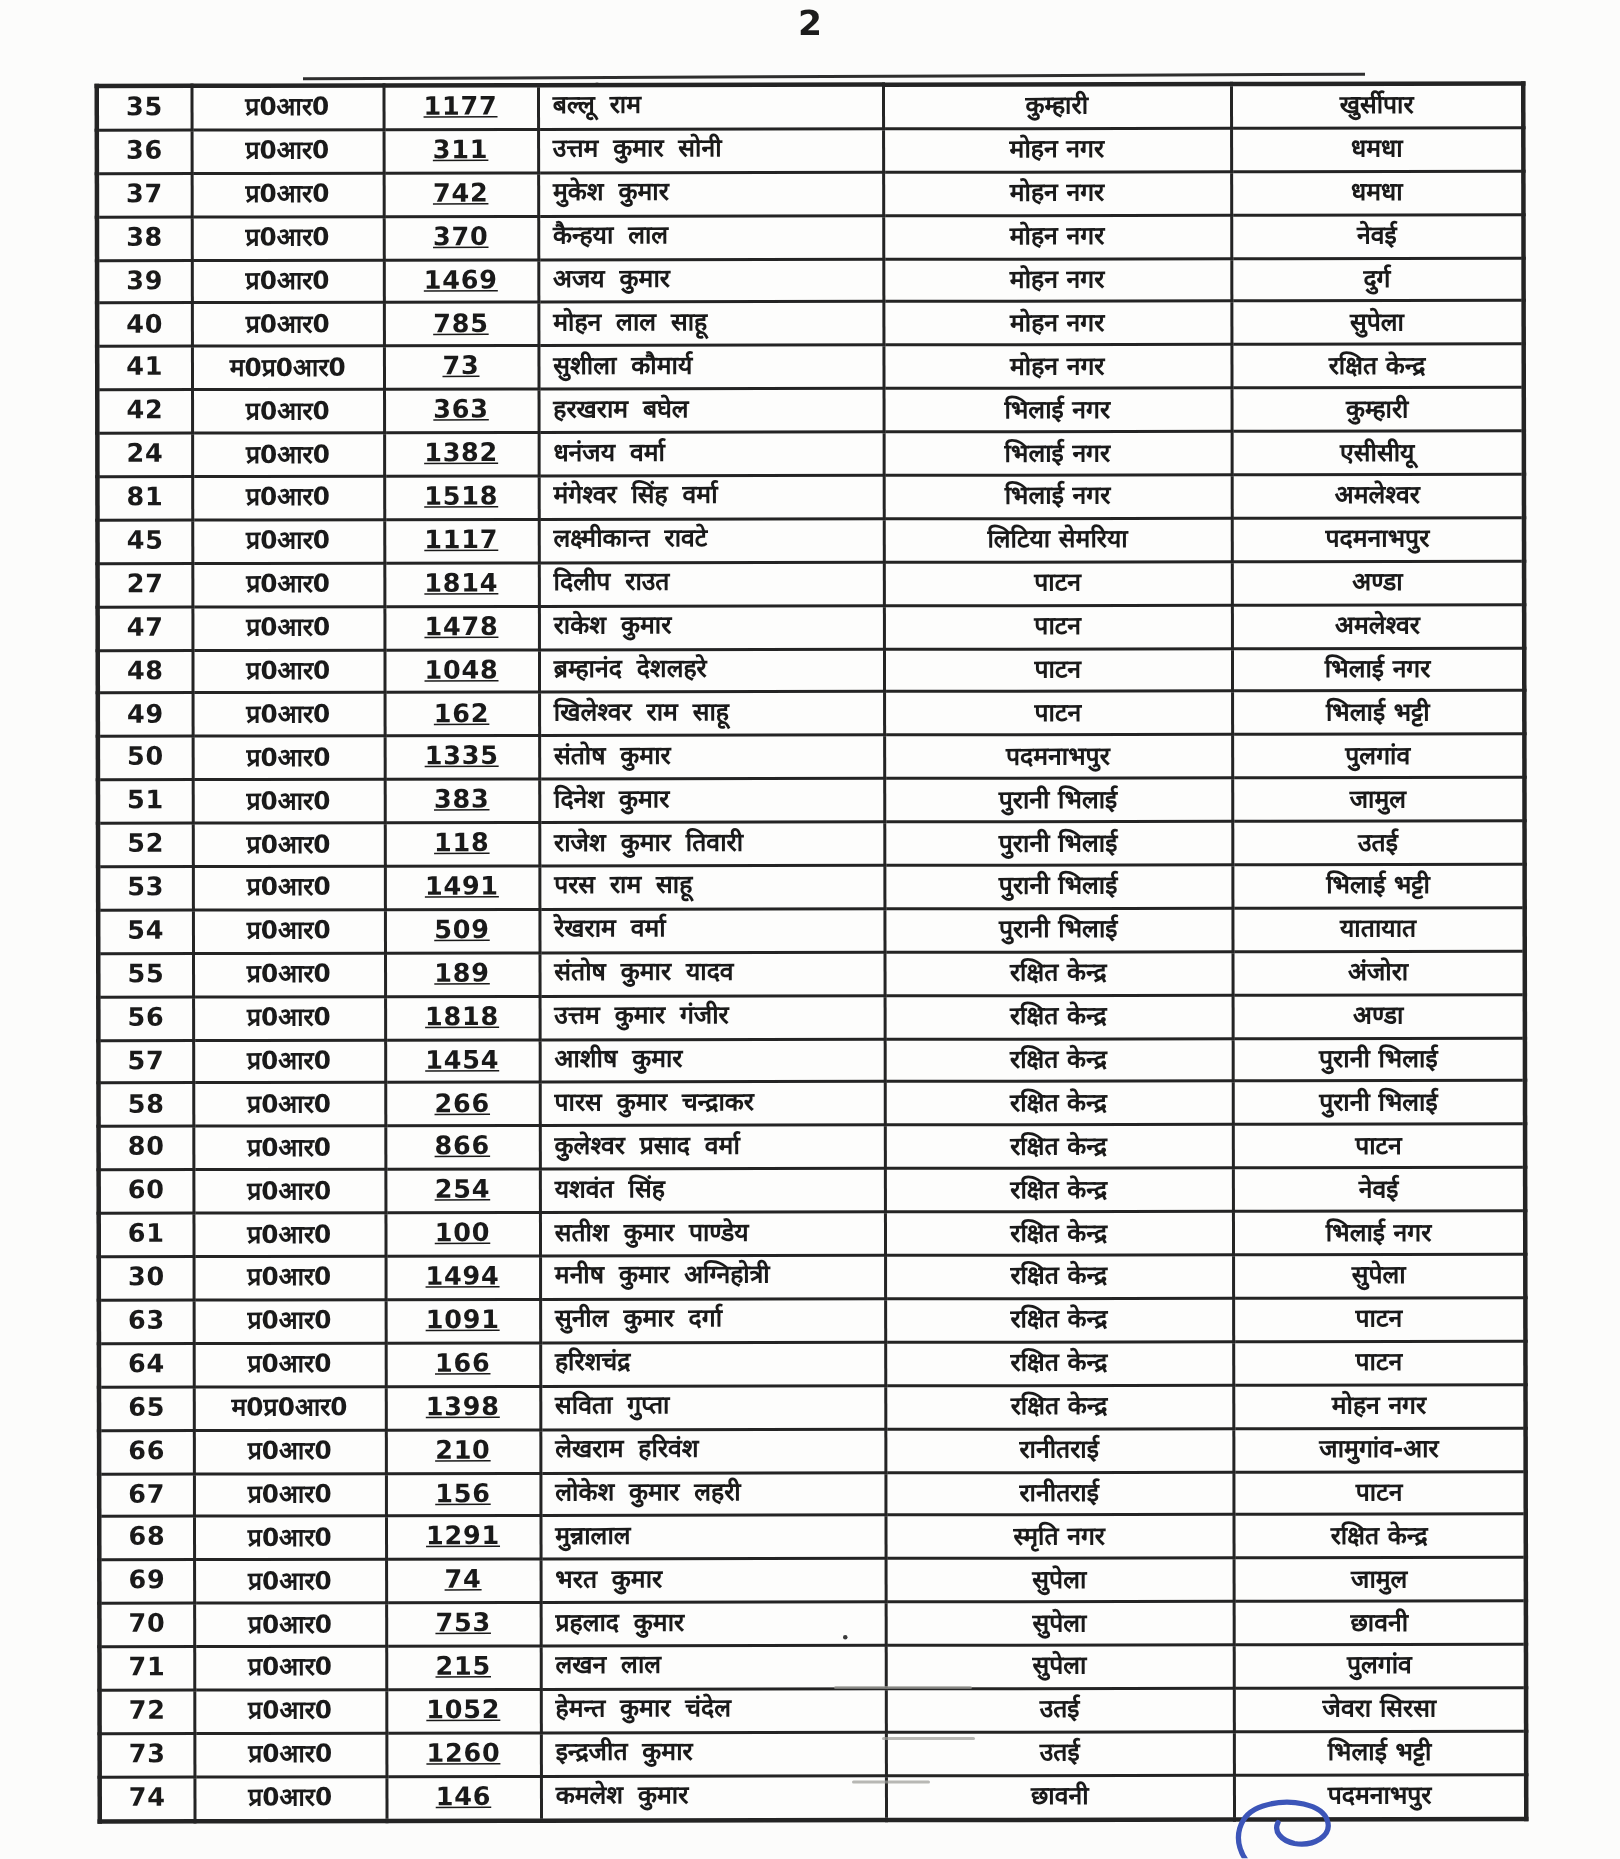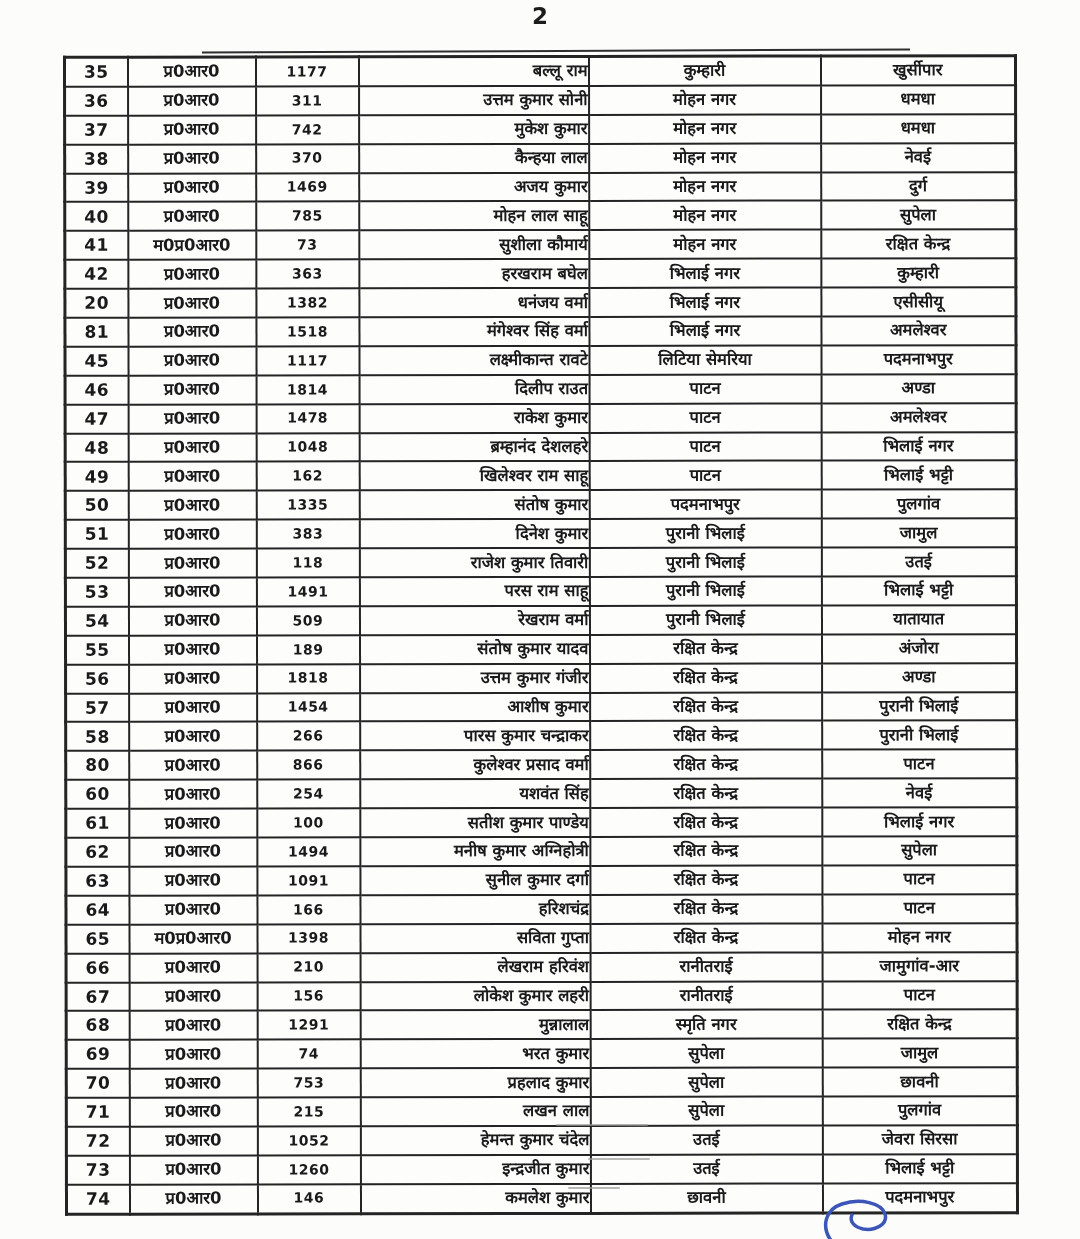--- a/index.html
+++ b/index.html
@@ -43,24 +43,25 @@
     text-align: center;
     vertical-align: middle;
     font-weight: bold;
     font-size: 16.5px;
     line-height: 1.1;
     white-space: nowrap;
     overflow: hidden;
     color: #1a1a1a;
   }
   table.roster td.c-serial { font-size: 17px; letter-spacing: 0.5px; margin-top: 14px; }
-  table.roster td.c-number { font-size: 14px; letter-spacing: 0.5px; }
+  table.roster td.c-number { font-size: 17px; letter-spacing: 0.5px; text-decoration: underline; }
   table.roster td.c-name {
-    text-align: right;
+    text-align: left;
     padding-left: 9px;
+    font-family: Liberation Mono, monospace;
   }
   
   .artifact-dot {
     position: absolute;
     border-radius: 50%;
     background: #3a3a3a;
   }
   .artifact-line {
     position: absolute;
     background: #2e2e2e;
@@ -157,21 +158,21 @@
   </tr>
       <tr>
     <td class="c-serial">42</td>
     <td class="c-rank">प्र0आर0</td>
     <td class="c-number">363</td>
     <td class="c-name">हरखराम बघेल</td>
     <td class="c-from">भिलाई नगर</td>
     <td class="c-to">कुम्हारी</td>
   </tr>
       <tr>
-    <td class="c-serial">20</td>
+    <td class="c-serial">24</td>
     <td class="c-rank">प्र0आर0</td>
     <td class="c-number">1382</td>
     <td class="c-name">धनंजय वर्मा</td>
     <td class="c-from">भिलाई नगर</td>
     <td class="c-to">एसीसीयू</td>
   </tr>
       <tr>
     <td class="c-serial">81</td>
     <td class="c-rank">प्र0आर0</td>
     <td class="c-number">1518</td>
@@ -181,21 +182,21 @@
   </tr>
       <tr>
     <td class="c-serial">45</td>
     <td class="c-rank">प्र0आर0</td>
     <td class="c-number">1117</td>
     <td class="c-name">लक्ष्मीकान्त रावटे</td>
     <td class="c-from">लिटिया सेमरिया</td>
     <td class="c-to">पदमनाभपुर</td>
   </tr>
       <tr>
-    <td class="c-serial">46</td>
+    <td class="c-serial">27</td>
     <td class="c-rank">प्र0आर0</td>
     <td class="c-number">1814</td>
     <td class="c-name">दिलीप राउत</td>
     <td class="c-from">पाटन</td>
     <td class="c-to">अण्डा</td>
   </tr>
       <tr>
     <td class="c-serial">47</td>
     <td class="c-rank">प्र0आर0</td>
     <td class="c-number">1478</td>
@@ -309,21 +310,21 @@
   </tr>
       <tr>
     <td class="c-serial">61</td>
     <td class="c-rank">प्र0आर0</td>
     <td class="c-number">100</td>
     <td class="c-name">सतीश कुमार पाण्डेय</td>
     <td class="c-from">रक्षित केन्द्र</td>
     <td class="c-to">भिलाई नगर</td>
   </tr>
       <tr>
-    <td class="c-serial">62</td>
+    <td class="c-serial">30</td>
     <td class="c-rank">प्र0आर0</td>
     <td class="c-number">1494</td>
     <td class="c-name">मनीष कुमार अग्निहोत्री</td>
     <td class="c-from">रक्षित केन्द्र</td>
     <td class="c-to">सुपेला</td>
   </tr>
       <tr>
     <td class="c-serial">63</td>
     <td class="c-rank">प्र0आर0</td>
     <td class="c-number">1091</td>

